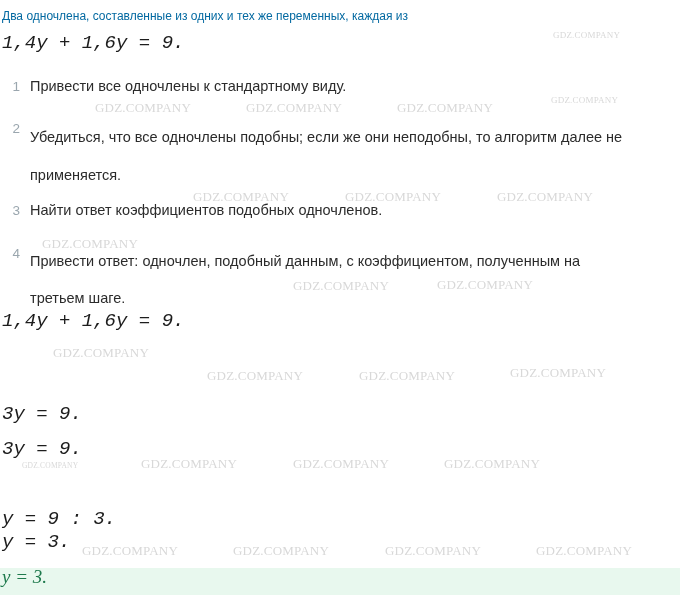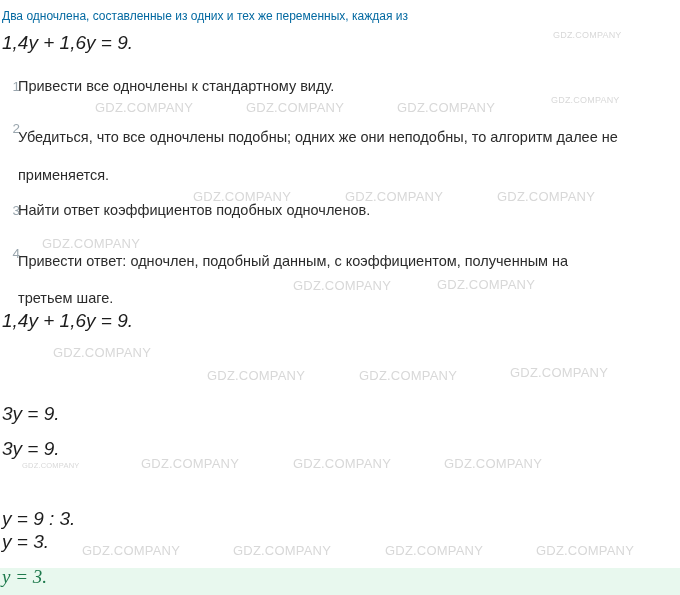--- a/index.html
+++ b/index.html
@@ -17,21 +17,21 @@
   }
   .page {
     position: relative;
     width: 680px;
     height: 595px;
   }
   
   .wm {
     position: absolute;
     color: #d8d8d8;
-    font-family: Liberation Sans, sans-serif;
+    font-family: Liberation Serif, serif;
     font-size: 13px;
     letter-spacing: 0.2px;
     white-space: nowrap;
     user-select: none;
     z-index: 5;
   }
   .wm.small { font-size: 9px; }
   .wm.tiny  { font-size: 7.5px; }
 
   
@@ -39,21 +39,21 @@
     position: absolute;
     left: 2px;
     top: 6px;
     width: 660px;
     font-size: 12px;
     line-height: 20px;
     color: #0369a1;
     z-index: 10;
   }
   .math {
-    font-family: Liberation Sans, sans-serif;
+    font-family: Liberation Mono, monospace;
     font-style: italic;
     font-size: 19px;
     color: #1d1d1d;
     white-space: nowrap;
     z-index: 10;
     position: absolute;
   }
 
   .step {
     position: absolute;
@@ -66,21 +66,21 @@
     position: absolute;
     left: 0;
     top: 0;
     width: 18px;
     text-align: right;
     color: #9aa6ae;
     font-size: 13.5px;
   }
   .step .body {
     display: block;
-    margin-left: 16px;
+    margin-left: 28px;
     width: 600px;
   }
 
   .answer-band {
     position: absolute;
     left: 0;
     top: 568px;
     width: 680px;
     height: 27px;
     background: #e8f8ee;
@@ -108,21 +108,21 @@
 
   <div class="math" style="left:2px; top:32px;">1,4y + 1,6y = 9.</div>
 
   <div class="step" style="left:2px; top:76px; width:640px;">
     <span class="num">1</span>
     <span class="body">Привести все одночлены к стандартному виду.</span>
   </div>
 
   <div class="step" style="left:2px; top:118px; width:640px;">
     <span class="num">2</span>
-    <span class="body" style="line-height:38px;">Убедиться, что все одночлены подобны; одних же они неподобны, то алгоритм далее не применяется.</span>
+    <span class="body" style="line-height:38px;">Убедиться, что все одночлены подобны; если же они неподобны, то алгоритм далее не применяется.</span>
   </div>
 
   <div class="step" style="left:2px; top:200px; width:640px;">
     <span class="num">3</span>
     <span class="body">Найти ответ коэффициентов подобных одночленов.</span>
   </div>
 
   <div class="step" style="left:2px; top:243px; width:640px;">
     <span class="num">4</span>
     <span class="body" style="line-height:37px;">Привести ответ: одночлен, подобный данным, с коэффициентом, полученным на третьем шаге.</span>

